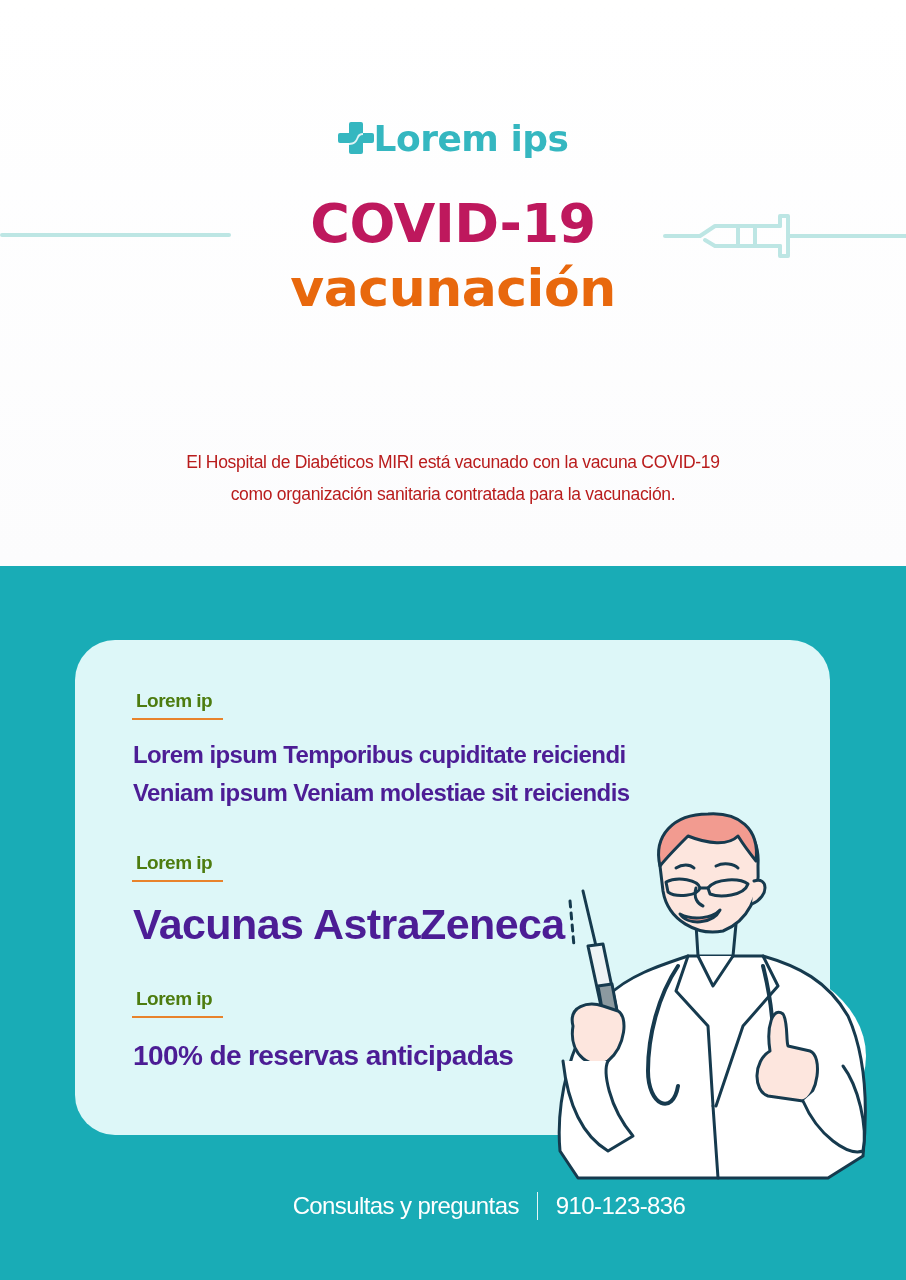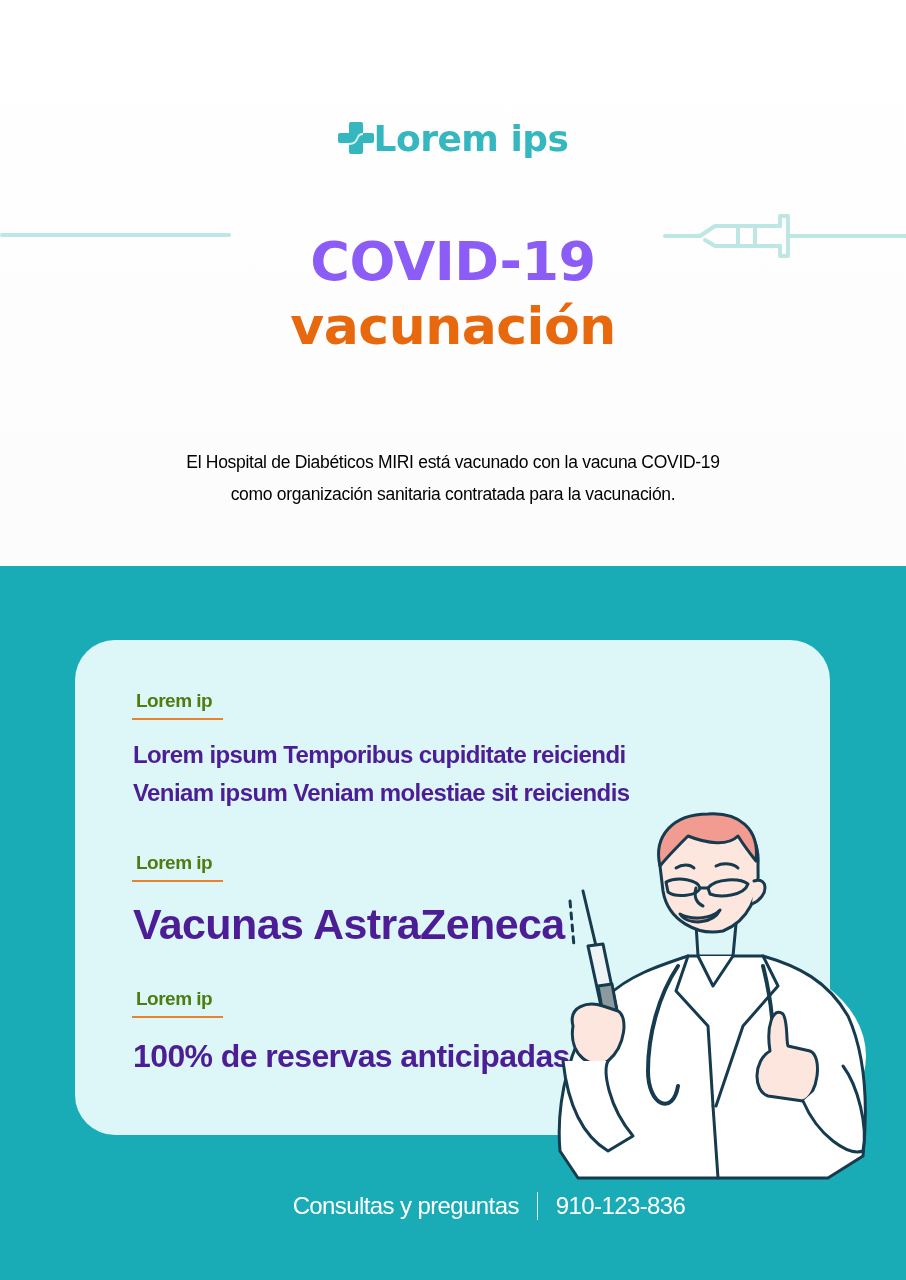--- a/index.html
+++ b/index.html
@@ -23,46 +23,46 @@
   }
   .deco-line-left {
     position: absolute; left: 0; top: 233px; width: 231px; height: 4px;
     background: #bde6e4; border-radius: 2px;
   }
   .syringe-deco { position: absolute; left: 660px; top: 210px; width: 246px; height: 50px; }
   .title {
     position: absolute; left: 0; top: 192px; width: 906px; text-align: center;
     font-family: "DejaVu Sans", sans-serif; font-weight: bold; line-height: 64px;
   }
-  .title .t1 { color: #8b5cf6; font-size: 54px; letter-spacing: -0.5px; display: block; margin-top: 38px; }
+  .title .t1 { color: #be185d; font-size: 54px; letter-spacing: -0.5px; display: block; }
   .title .t2 { color: #e8680d; font-size: 52px; letter-spacing: -0.5px; display: block; }
   .intro {
     position: absolute; left: 0; top: 446px; width: 906px; text-align: center;
-    font-size: 17.5px; line-height: 32px; color: #000000; letter-spacing: -0.3px;
+    font-size: 17.5px; line-height: 32px; color: #b91c1c; letter-spacing: -0.3px;
   }
   .bottom {
     position: absolute; left: 0; top: 566px; width: 906px; height: 714px;
     background: #19acb6;
   }
   .card {
     position: absolute; left: 75px; top: 640px; width: 755px; height: 495px;
     background: #ddf7f8; border-radius: 40px;
   }
   .label {
     position: absolute; left: 132px; width: 91px; height: 32px;
     border-bottom: 2px solid #e8832c;
     color: #4d7c0f; font-weight: bold; font-size: 19px; letter-spacing: -0.5px;
     padding-left: 4px; box-sizing: border-box; line-height: 26px;
   }
   .body-text {
     position: absolute; left: 133px; color: #4c1d95; font-weight: bold; letter-spacing: -0.6px;
   }
   .bt1 { top: 736px; font-size: 24px; line-height: 38px; }
   .bt2 { top: 902px; font-size: 43px; line-height: 44px; }
-  .bt3 { top: 1036px; font-size: 32px; line-height: 40px; }
+  .bt3 { top: 1036px; font-size: 28px; line-height: 40px; }
   .doctor { position: absolute; left: 548px; top: 806px; width: 330px; height: 374px; }
   .footer {
     position: absolute; left: 0; top: 1188px; width: 906px; height: 36px;
     display: flex; justify-content: center; align-items: center;
     color: #ffffff; font-size: 24px; letter-spacing: -0.6px; padding-left: 36px;
   }
   .footer .sep { width: 1px; height: 28px; background: #e6f6f7; margin: 0 18px; }
 </style>
 </head>
 <body>

